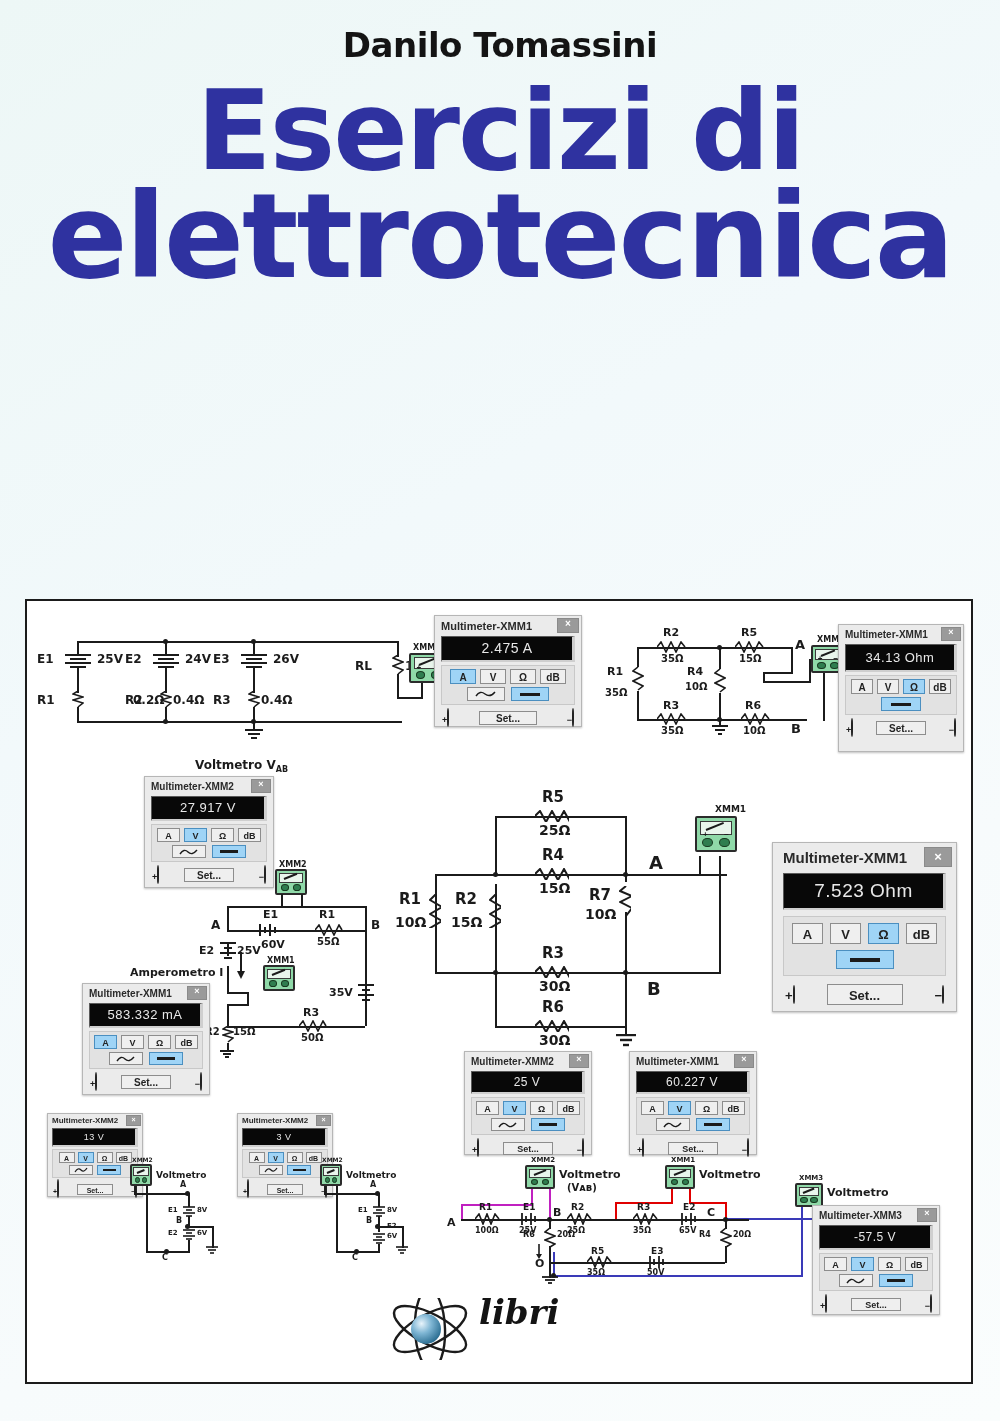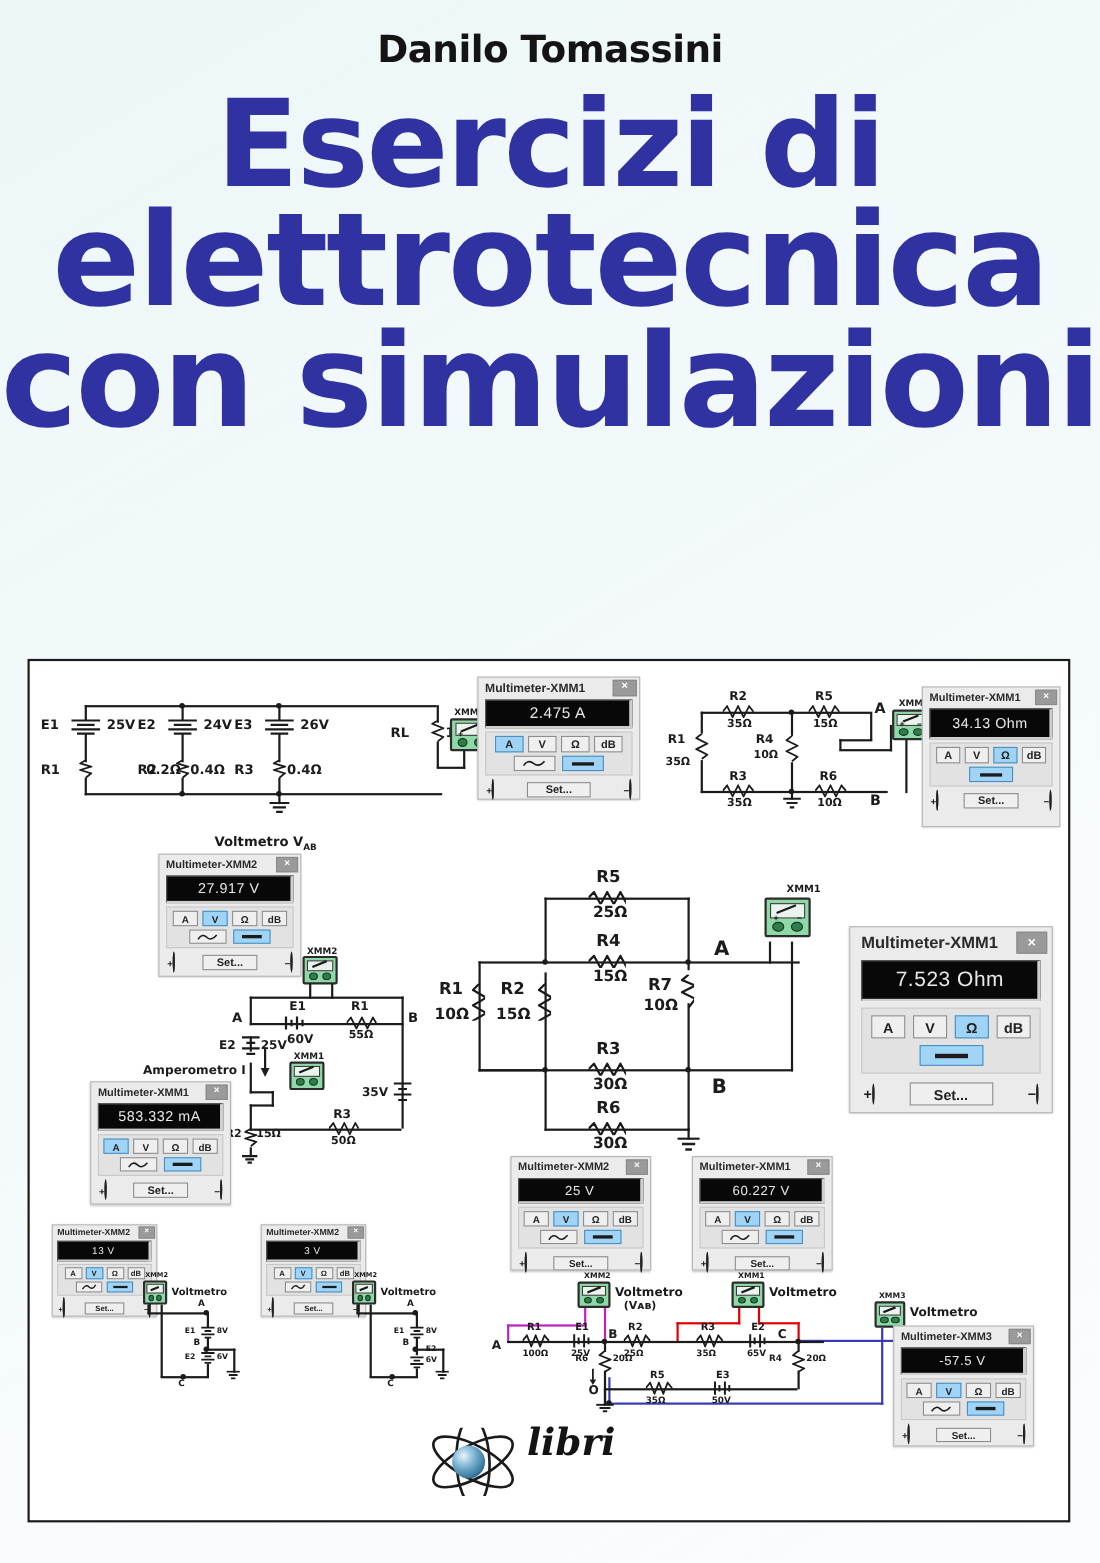--- a/index.html
+++ b/index.html
@@ -127,21 +127,20 @@
     font-family:"DejaVu Sans",sans-serif;}
 </style>
 </head>
 <body>
 
 <div class="author">Danilo Tomassini</div>
 
 <div class="title-wrap">
   <div class="title-line tl1">Esercizi di</div>
   <div class="title-line tl2">elettrotecnica</div>
-  <div class="title-line tl3">con simulazioni</div>
 </div>
 
 <div class="figure-frame">
 
   <div class="fig" style="left:8px;top:18px;width:390px;height:120px;">
 
     <div class="wire wh" style="left:42px;top:22px;width:320px;"></div>
 
     <div class="wire wh" style="left:42px;top:102px;width:325px;"></div>
 

